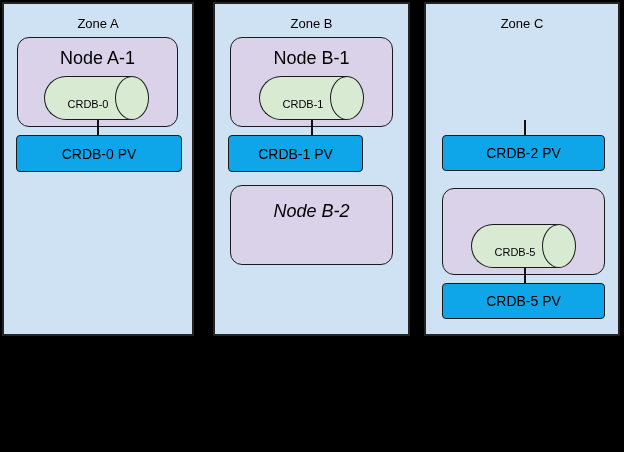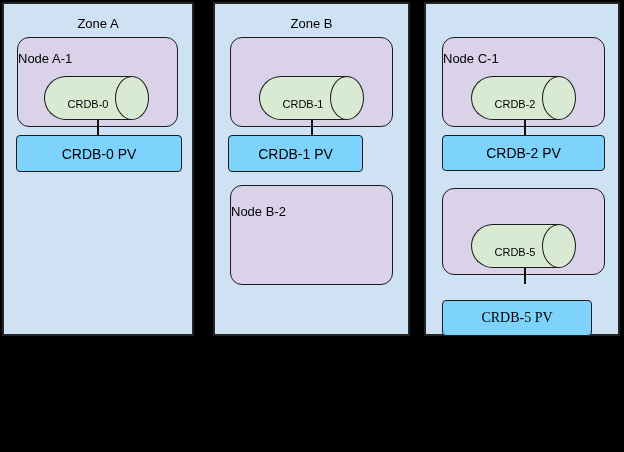--- a/index.html
+++ b/index.html
@@ -29,27 +29,27 @@
   }
   .node {
     position:absolute;
     background:#d9d2e9;
     border:1.5px solid #1b1b1b;
     border-radius:12px;
   }
   .node-label {
     position:absolute;
     top:13px; left:0; right:0;
-    text-align:left;
-    font-size:13px;
+    text-align:center;
+    font-size:18px;
     line-height:15px;
   }
   .pv {
     position:absolute;
-    background:#7dd3fc;
+    background:#0ea5e9;
     border:1.5px solid #1b1b1b;
     border-radius:4px;
     display:flex;
     align-items:center;
     justify-content:center;
     font-size:14px;
   }
   .cyl {
     position:absolute;
     width:105px; height:56px;
@@ -106,63 +106,57 @@
 
     <div class="pv" style="left:12px;top:131px;width:166px;height:37px;">
       <span>CRDB-0 PV</span>
     </div>
   </div>
 
   <div class="zone" style="left:213px;top:2px;width:197px;height:334px;">
     <div class="zone-label">Zone B</div>
 
     <div class="node" style="left:15px;top:33px;width:163px;height:90px;">
+      <div class="node-label">Node B-1</div>
       <div class="cyl" style="left:28px;top:38px;">
         <div class="cyl-body"></div>
         <div class="cyl-cap"></div>
         <div class="cyl-label">CRDB-1</div>
       </div>
     </div>
 
     <div class="connector" style="left:96px;top:116px;height:16px;"></div>
 
     <div class="pv" style="left:13px;top:131px;width:135px;height:37px;">
       <span>CRDB-1 PV</span>
     </div>
 
-    <div class="node" style="left:15px;top:181px;width:163px;height:100px;">
+    <div class="node" style="left:15px;top:181px;width:163px;height:80px;font-style:italic;">
       <div class="node-label" style="top:18px;">Node B-2</div>
     </div>
   </div>
 
   <div class="zone" style="left:424px;top:2px;width:196px;height:334px;">
+    <div class="zone-label">Zone C</div>
 
-    <div class="node" style="left:16px;top:33px;width:163px;height:90px;">
-      <div class="node-label">Node C-1</div>
-      <div class="cyl" style="left:28px;top:38px;">
-        <div class="cyl-body"></div>
-        <div class="cyl-cap"></div>
-        <div class="cyl-label">CRDB-2</div>
-      </div>
-    </div>
 
     <div class="connector" style="left:98px;top:116px;height:16px;"></div>
 
     <div class="pv" style="left:16px;top:131px;width:163px;height:36px;">
       <span>CRDB-2 PV</span>
     </div>
 
     <div class="node" style="left:16px;top:184px;width:163px;height:87px;">
       <div class="cyl" style="left:28px;top:35px;">
         <div class="cyl-body"></div>
         <div class="cyl-cap"></div>
         <div class="cyl-label">CRDB-5</div>
       </div>
     </div>
 
     <div class="connector" style="left:98px;top:264px;height:16px;"></div>
 
-    <div class="pv" style="left:16px;top:296px;width:150px;height:36px;font-family:Liberation Serif, serif;">
+    <div class="pv" style="left:16px;top:279px;width:163px;height:36px;">
       <span>CRDB-5 PV</span>
     </div>
   </div>
 
 </div>
 
 </body></html>

